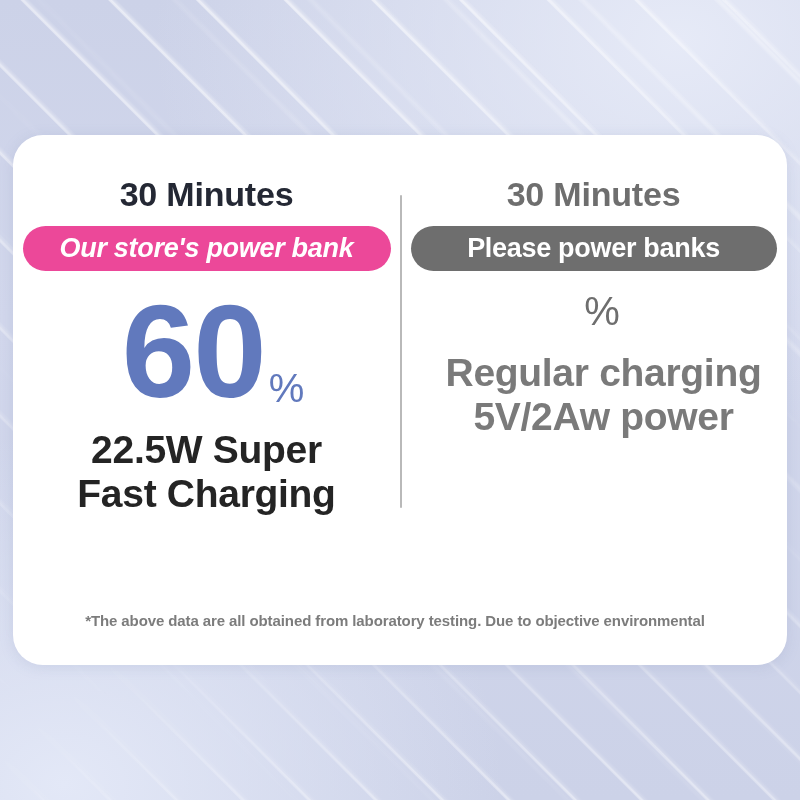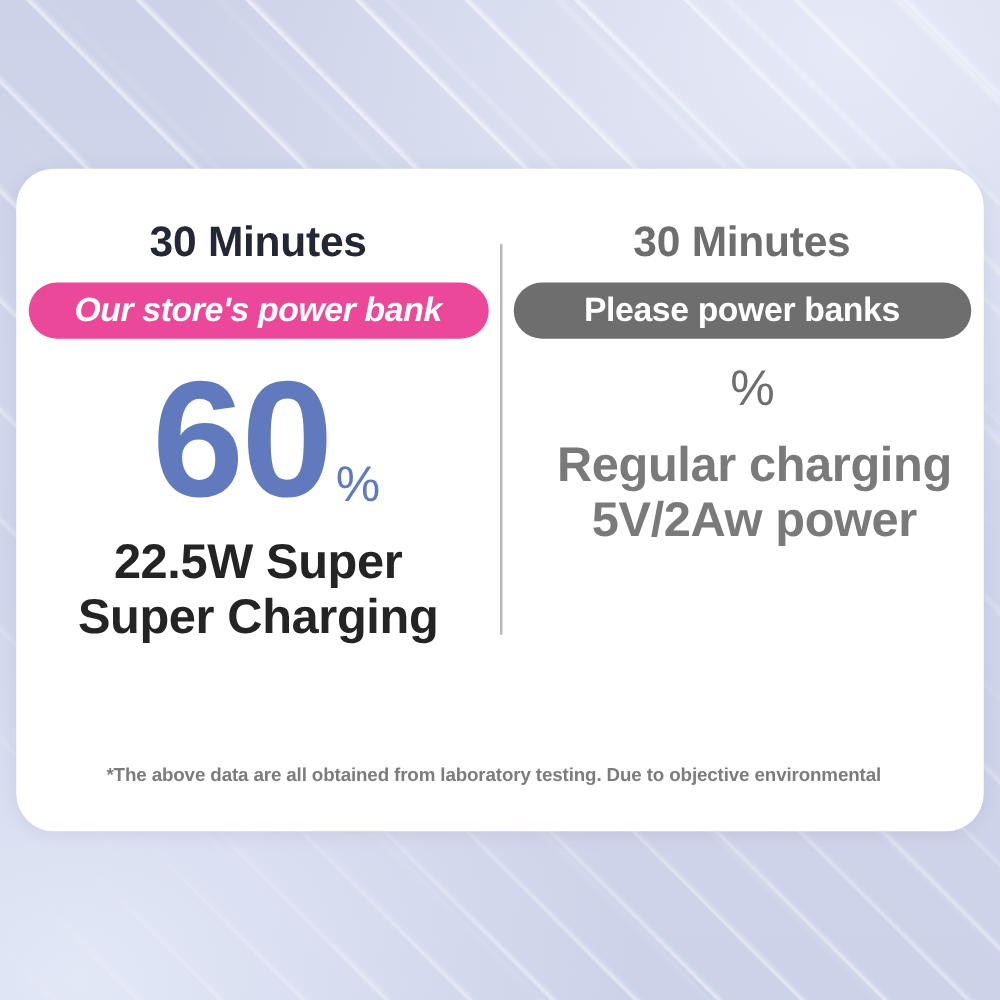--- a/index.html
+++ b/index.html
@@ -232,21 +232,21 @@
           <div class="pill ours">Our store's power bank</div>
         </div>
 
         <div class="figure ours">
           <span class="big-num">60</span>
           <span class="pct">%</span>
         </div>
 
         <div class="caption ours">
           <span class="line">22.5W Super</span>
-          <span class="line">Super Charging</span>
+          <span class="line">Fast Charging</span>
         </div>
       </div>
 
       <div class="col">
 
         <div class="minutes other">30 Minutes</div>
 
         <div class="pill-wrap">
           <div class="pill other">Please power banks</div>
         </div>

